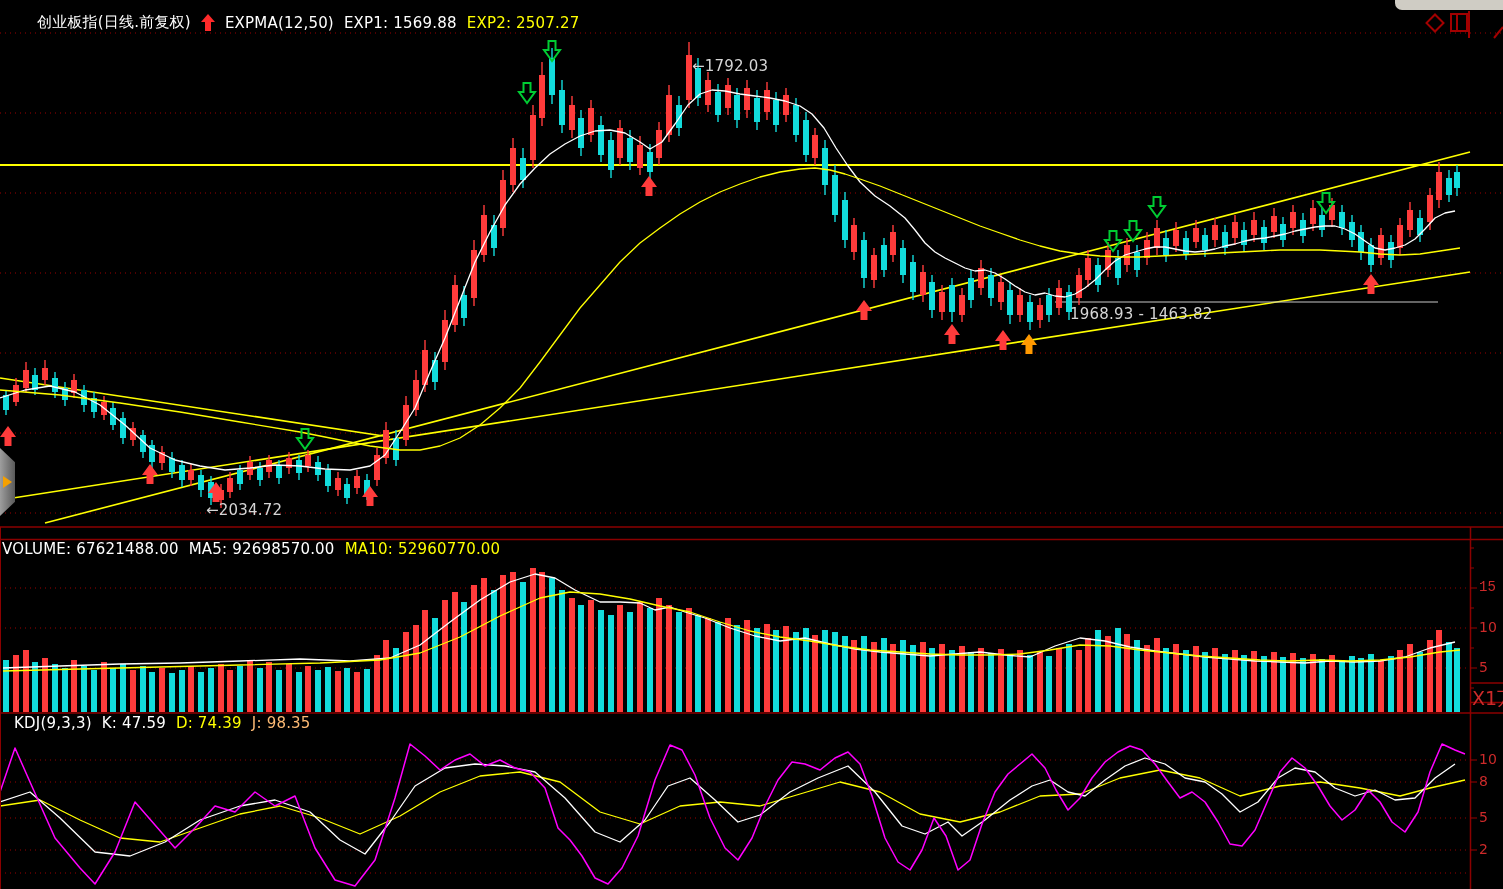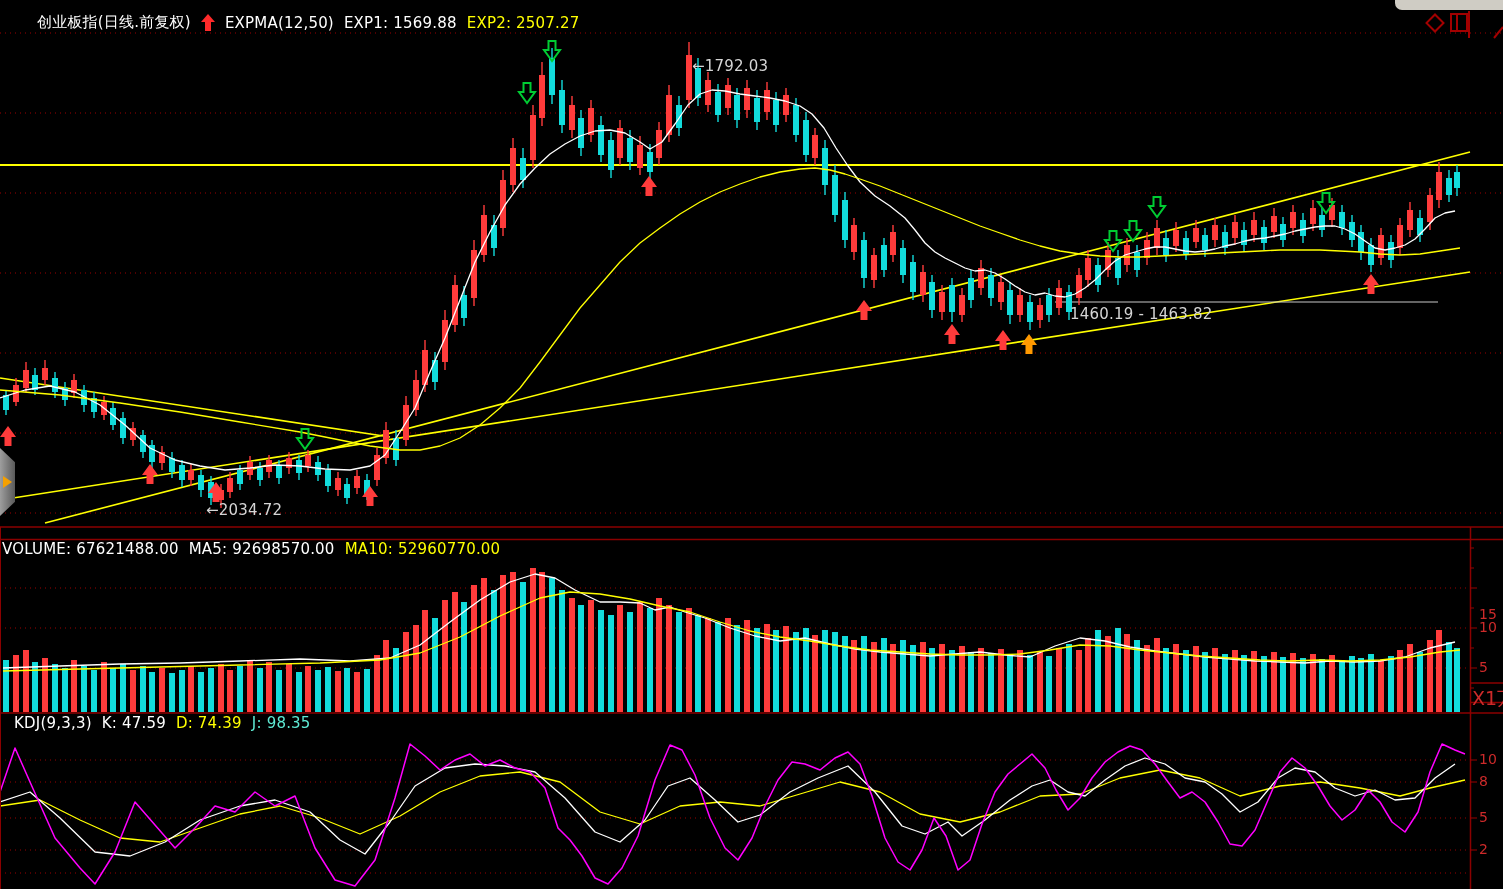--- a/index.html
+++ b/index.html
@@ -1,21 +1,21 @@
 <!DOCTYPE html>
 <html><head>
 <meta charset="utf-8">
 <style>
   html,body{margin:0;padding:0;background:#000;}
   #app{position:relative;width:1503px;height:889px;background:#000;overflow:hidden;
        font-family:"DejaVu Sans", "Liberation Sans", sans-serif;}
   #cv{position:absolute;left:0;top:0;}
   .txt{position:absolute;white-space:nowrap;font-size:15px;letter-spacing:0.2px;}
   .hdr{display:flex;gap:10px;align-items:center;}
-  .w{color:#ffffff;} .y{color:#ffff00;} .m{color:#5eead4;} .gray{color:#d5d5d5;}
+  .w{color:#ffffff;} .y{color:#ffff00;} .m{color:#fdba74;} .gray{color:#d5d5d5;}
   .axis-label{position:absolute;font-size:14px;color:#cd2a2a;white-space:nowrap;}
   .unit-label{position:absolute;font-size:19px;color:#cd2a2a;white-space:nowrap;}
   
   .up-arrow{display:inline-block;width:14px;height:17px;position:relative;}
   .up-arrow:before{content:"";position:absolute;left:0;top:0;border-left:7px solid transparent;
      border-right:7px solid transparent;border-bottom:8px solid #ff2a2a;}
   .up-arrow:after{content:"";position:absolute;left:4px;top:8px;width:6px;height:9px;background:#ff2a2a;}
   
   .top-strip{position:absolute;left:1395px;top:0;width:108px;height:10px;background:#cfccc4;
      border-bottom-left-radius:7px;}
@@ -574,37 +574,37 @@
   <div class="txt hdr" style="left:11px;top:13px;margin-left:26px;">
     <span class="w">创业板指(日线.前复权)</span>
     <span class="up-arrow"></span>
     <span class="w">EXPMA(12,50)</span>
     <span class="w">EXP1: 1569.88</span>
     <span class="y">EXP2: 2507.27</span>
   </div>
 
   <div class="txt gray" style="left:692px;top:38px;margin-top:19px;">←1792.03</div>
   <div class="txt gray" style="left:206px;top:501px;">←2034.72</div>
-  <div class="txt gray" style="left:1070px;top:305px;">1460.19 - 1463.82</div>
+  <div class="txt gray" style="left:1070px;top:305px;">1968.93 - 1463.82</div>
 
   <div class="txt hdr" style="left:2px;top:540px;justify-content:flex-end;">
     <span class="w">VOLUME: 67621488.00</span>
     <span class="w">MA5: 92698570.00</span>
     <span class="y">MA10: 52960770.00</span>
   </div>
 
   <div class="txt hdr" style="left:2px;top:714px;padding-left:12px;">
     <span class="w">KDJ(9,3,3)</span>
     <span class="w">K: 47.59</span>
     <span class="y">D: 74.39</span>
     <span class="m">J: 98.35</span>
   </div>
 
   <div id="axis-labels">
-      <div class="axis-label" style="left: 1479px; top: 606px;">15</div>
+      <div class="axis-label" style="left: 1479px; top: 579px; font-family: Liberation Mono, monospace;">15</div>
       <div class="axis-label" style="left: 1479px; top: 619px;">10</div>
       <div class="axis-label" style="left: 1479px; top: 659px;">5</div>
       <div class="axis-label" style="left: 1479px; top: 751px;">10</div>
       <div class="axis-label" style="left: 1479px; top: 773px;">8</div>
       <div class="axis-label" style="left: 1479px; top: 809px;">5</div>
       <div class="axis-label" style="left: 1479px; top: 841px;">2</div>
     </div>
   <div class="unit-label" style="left:1472px;top:686px;">X1万</div>
 
   <div class="top-strip"></div>

